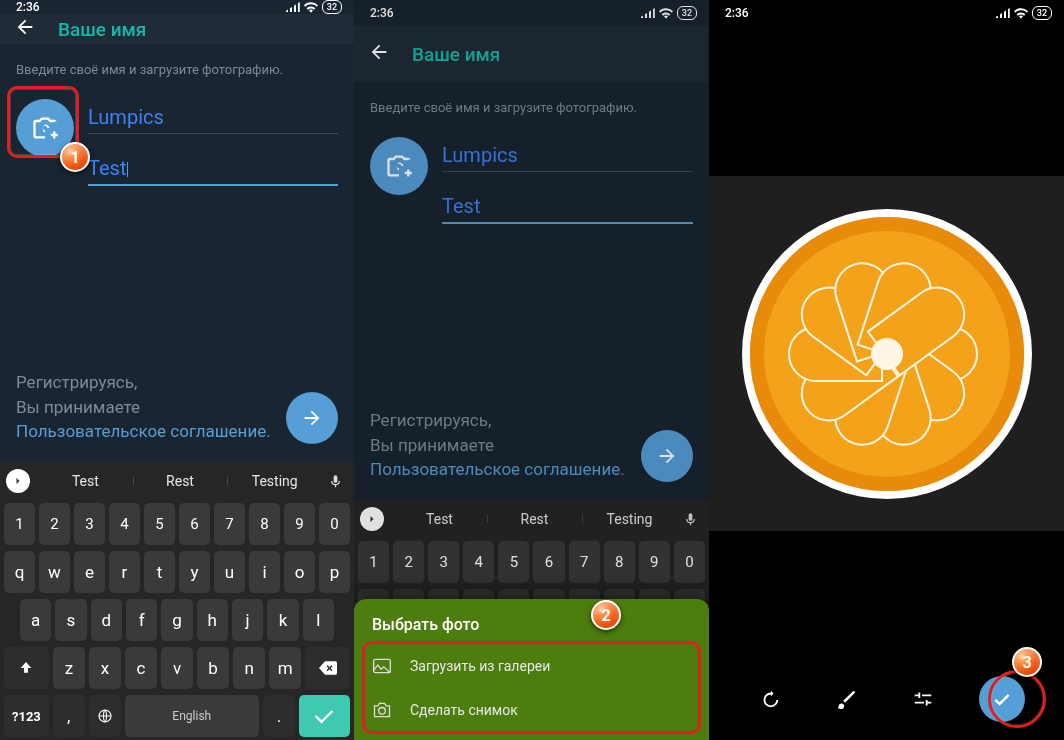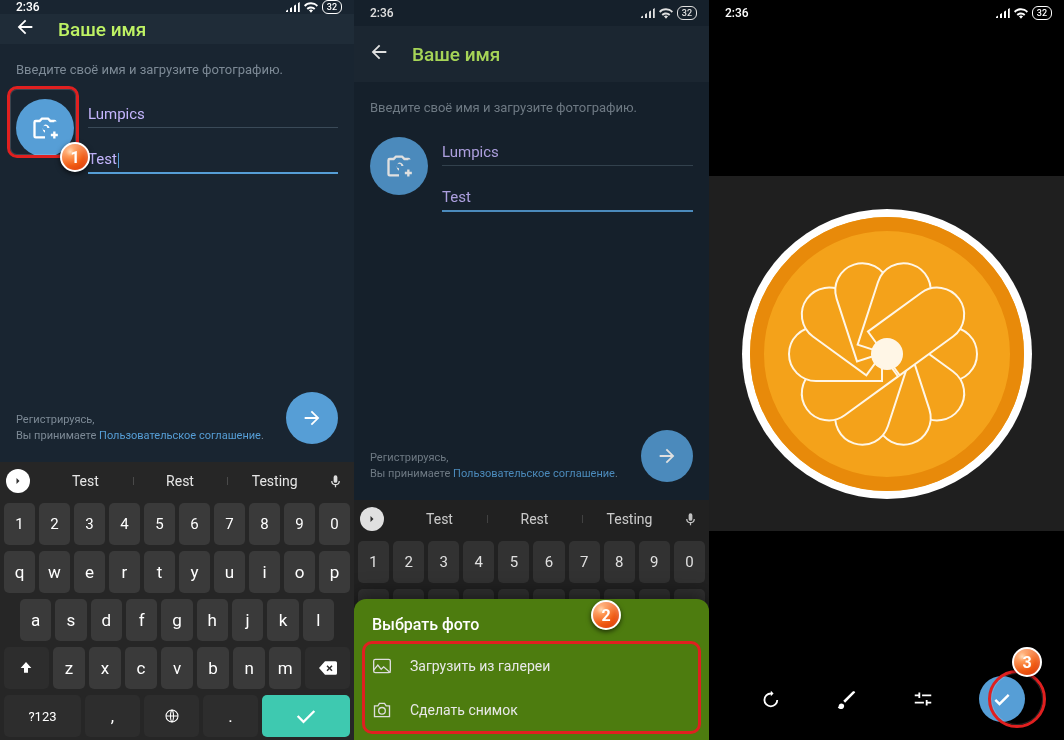--- a/index.html
+++ b/index.html
@@ -28,46 +28,46 @@
   .p3 .statusbar{background:#000;}
   .status-r{display:flex;align-items:center;gap:4px;}
   .sig{width:14px;height:10px;position:relative;}
   .sig::before{content:"";position:absolute;bottom:0;left:0;width:100%;height:100%;
     background:linear-gradient(to right,#fff 0 2px,transparent 2px 4px,#fff 4px 6px,transparent 6px 8px,#fff 8px 10px,transparent 10px 12px,#fff 12px 14px);
     clip-path:polygon(0 90%,100% 0,100% 100%,0 100%);
   }
   .wifi svg,.batt{display:block;}
   .batt{font-size:9px;border:1px solid #fff;border-radius:6px;padding:0 4px;line-height:12px;}
   
-  .header{height:56px;background:var(--panel-bg);display:flex;align-items:center;padding:0 14px;color:#bef264;gap:22px;}
+  .header{height:56px;background:var(--panel-bg);display:flex;align-items:center;padding:0 14px;color:#14b8a6;gap:22px;}
   .header .title{font-size:19px;font-weight:500;}
   
   .form{flex:0 0 auto;background:var(--panel-darker);padding:18px 16px 14px;position:relative;height:418px;}
   .hint{color:var(--muted);font-size:13px;margin-bottom:22px;}
   .row{display:flex;gap:14px;align-items:flex-start;}
   .avatar{width:58px;height:58px;border-radius:50%;background:var(--accent);display:flex;align-items:center;justify-content:center;flex-shrink:0;}
   .fields{flex:1;display:flex;flex-direction:column;gap:18px;padding-top:2px;}
-  .field{border:none;border-bottom:1px solid #3a4a58;background:transparent;color:#c4b5fd;font-size:15px;padding:4px 0;width:100%;outline:none;}
+  .field{border:none;border-bottom:1px solid #3a4a58;background:transparent;color:#3b82f6;font-size:20px;padding:4px 0;width:100%;outline:none;}
   .field.active{border-bottom:2px solid var(--accent);}
   .caret{display:inline-block;width:1px;height:15px;background:var(--accent);vertical-align:middle;margin-left:1px;}
-  .terms{position:absolute;bottom:18px;left:16px;right:76px;color:var(--muted);font-size:11px;line-height:1.45;}
+  .terms{position:absolute;bottom:18px;left:16px;right:76px;color:var(--muted);font-size:17px;line-height:1.45;}
   .terms a{color:var(--accent);text-decoration:none;}
   .fab{position:absolute;bottom:18px;right:16px;width:52px;height:52px;border-radius:50%;background:var(--accent);display:flex;align-items:center;justify-content:center;}
   
   .kb{flex:1;background:var(--kb-bg);display:flex;flex-direction:column;color:#fff;font-size:15px;}
   .kbsug{height:38px;display:flex;align-items:center;padding:0 6px;gap:0;}
   .kbsug .chip{width:24px;height:24px;border-radius:50%;background:#fff;display:flex;align-items:center;justify-content:center;margin-right:8px;}
   .kbsug .sug{flex:1;text-align:center;color:#e6e6e6;font-size:14px;position:relative;}
   .kbsug .sug+.sug::before{content:"";position:absolute;left:0;top:4px;bottom:4px;width:1px;background:#4a4a4a;}
   .kbsug .mic{width:26px;display:flex;justify-content:center;}
   .kbrow{display:flex;gap:4px;padding:3px 4px;}
   .key{flex:1;height:42px;background:var(--kb-key);border-radius:5px;display:flex;align-items:center;justify-content:center;font-size:17px;}
   .key.num{font-size:15px;}
   .key.sp{background:var(--kb-sp);}
-  .key.wide12{flex:1.4;}
+  .key.wide12{flex:1.4;font-weight:bold;}
   .key.space{flex:4.2;font-size:12px;color:#ccc;}
   .key.enter{background:var(--teal);flex:1.6;}
   .krow3{padding-left:20px;padding-right:20px;}
   
   .sheet{position:absolute;bottom:0;left:0;right:0;background:#4d7c0f;border-top-left-radius:12px;border-top-right-radius:12px;padding:16px 0 8px;z-index:10;box-shadow:0 -4px 20px rgba(0,0,0,.5);}
   .sheet-title{font-size:16px;font-weight:500;color:#fff;padding:0 18px 10px;}
   .sheet-item{display:flex;align-items:center;gap:18px;padding:13px 18px;color:#e8e8e8;font-size:14px;}
   .sheet-item svg{flex-shrink:0;}
   .scrim2{position:absolute;inset:0;background:rgba(0,0,0,.12);z-index:5;}
   
@@ -212,20 +212,21 @@
       </div>
       <div class="kbrow">
         <div class="key sp wide12" style="font-size:13px;">?123</div>
         <div class="key sp">,</div>
         <div class="key sp">
             <svg width="16" height="16" viewBox="0 0 24 24">
               <circle cx="12" cy="12" r="9" fill="none" stroke="#fff" stroke-width="1.6"></circle>
               <path d="M3 12h18M12 3c3 2.5 3 15.5 0 18M12 3c-3 2.5-3 15.5 0 18" fill="none" stroke="#fff" stroke-width="1.6"></path>
             </svg>
           </div>
+        <div class="key space">English</div>
         <div class="key sp">.</div>
         <div class="key enter">
             <svg width="20" height="16" viewBox="0 0 24 18">
               <path fill="#fff" d="M9 14L3 8l-2 2 8 8L23 4l-2-2z"></path>
             </svg>
           </div>
       </div>
     </div>
   </div>
 

